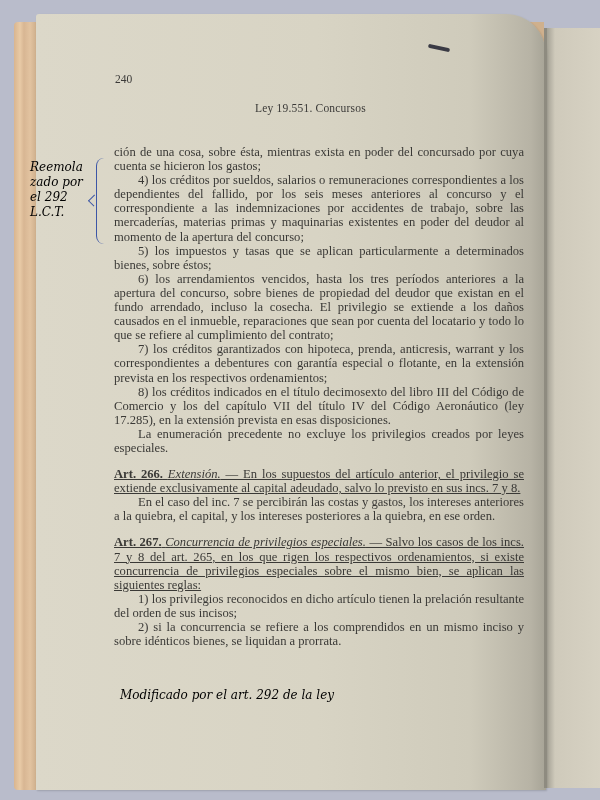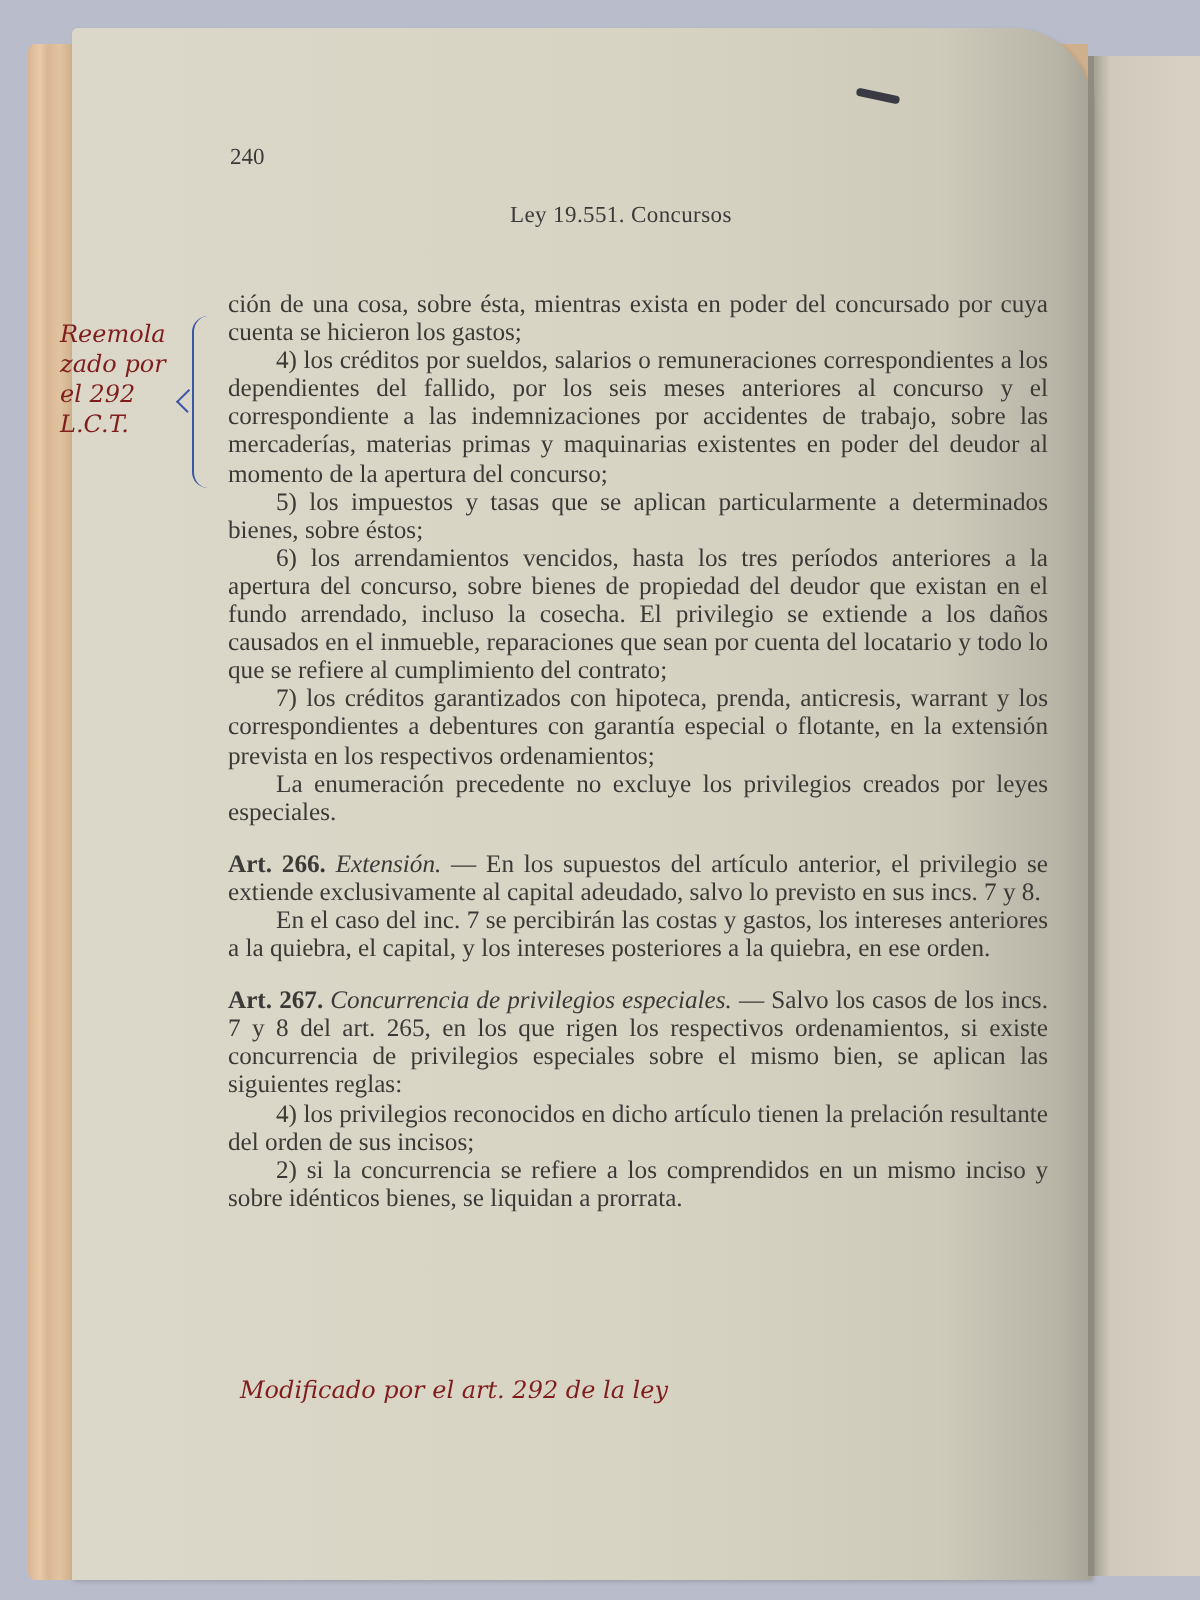--- a/index.html
+++ b/index.html
@@ -38,25 +38,25 @@
   .page-number { position:absolute; left:0; top:3px; }
   .running-head { position:absolute; left:140px; top:0; letter-spacing:0.2px;margin-top:32px; }
   .text {
     position:absolute; left:114px; top:101px; width:410px;
     color:#3a3936; font-size:12.6px; line-height:14.1px;
     text-align:justify;
     margin-top:44px;
   }
   .text p { margin:0; }
   .text .ind { text-indent:24px; }
-  .text .gap { margin-top:12px; }
+  .text .gap { margin-top:12px;text-decoration:underline; }
   .art-num { font-weight:bold; }
   .art-title { font-style:italic; }
   .hand {
-    position:absolute; color:#7f1d1d;
+    position:absolute; color:#000000;
     font-family:"DejaVu Serif",serif; font-style:italic;
   }
   .margin-note {
     left:30px; top:160px; width:70px; font-size:12px; line-height:15px;
   }
   .margin-note span { display:block; }
   .brace {
     position:absolute; left:96px; top:158px; width:10px; height:86px;
     border-left:1.5px solid #3c56a6; border-radius:8px 0 0 8px;
   }
@@ -84,27 +84,28 @@
   <span class="page-number">240</span>
   <span class="running-head">Ley 19.551. Concursos</span>
 </div>
 
 <div class="text">
   <p>ción de una cosa, sobre ésta, mientras exista en poder del concursado por cuya cuenta se hicieron los gastos;</p>
   <p class="ind">4) los créditos por sueldos, salarios o remuneraciones correspondientes a los dependientes del fallido, por los seis meses anteriores al concurso y el correspondiente a las indemnizaciones por accidentes de trabajo, sobre las mercaderías, materias primas y maquinarias existentes en poder del deudor al momento de la apertura del concurso;</p>
   <p class="ind">5) los impuestos y tasas que se aplican particularmente a determinados bienes, sobre éstos;</p>
   <p class="ind">6) los arrendamientos vencidos, hasta los tres períodos anteriores a la apertura del concurso, sobre bienes de propiedad del deudor que existan en el fundo arrendado, incluso la cosecha. El privilegio se extiende a los daños causados en el inmueble, reparaciones que sean por cuenta del locatario y todo lo que se refiere al cumplimiento del contrato;</p>
   <p class="ind">7) los créditos garantizados con hipoteca, prenda, anticresis, warrant y los correspondientes a debentures con garantía especial o flotante, en la extensión prevista en los respectivos ordenamientos;</p>
+  <p class="ind">8) los créditos indicados en el título decimosexto del libro III del Código de Comercio y los del capítulo VII del título IV del Código Aeronáutico (ley 17.285), en la extensión prevista en esas disposiciones.</p>
   <p class="ind">La enumeración precedente no excluye los privilegios creados por leyes especiales.</p>
 
   <p class="gap"><span class="art-num">Art. 266.</span> <span class="art-title">Extensión.</span><span> — En los supuestos del artículo anterior, el privilegio se extiende exclusivamente al capital adeudado, salvo lo previsto en sus incs. 7 y 8.</span></p>
   <p class="ind">En el caso del inc. 7 se percibirán las costas y gastos, los intereses anteriores a la quiebra, el capital, y los intereses posteriores a la quiebra, en ese orden.</p>
 
   <p class="gap"><span class="art-num">Art. 267.</span> <span class="art-title">Concurrencia de privilegios especiales.</span><span> — Salvo los casos de los incs. 7 y 8 del art. 265, en los que rigen los respectivos ordenamientos, si existe concurrencia de privilegios especiales sobre el mismo bien, se aplican las siguientes reglas:</span></p>
-  <p class="ind">4) los privilegios reconocidos en dicho artículo tienen la prelación resultante del orden de sus incisos;</p>
+  <p class="ind">1) los privilegios reconocidos en dicho artículo tienen la prelación resultante del orden de sus incisos;</p>
   <p class="ind">2) si la concurrencia se refiere a los comprendidos en un mismo inciso y sobre idénticos bienes, se liquidan a prorrata.</p>
 </div>
 
 <div class="hand margin-note">
   <span>Reemola</span>
   <span>zado por</span>
   <span>el 292</span>
   <span>L.C.T.</span>
 </div>
 <div class="brace"></div>

